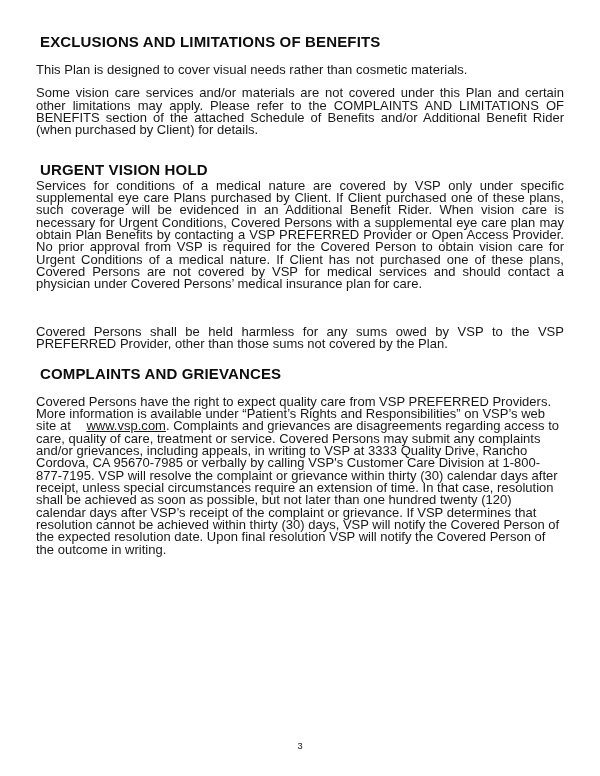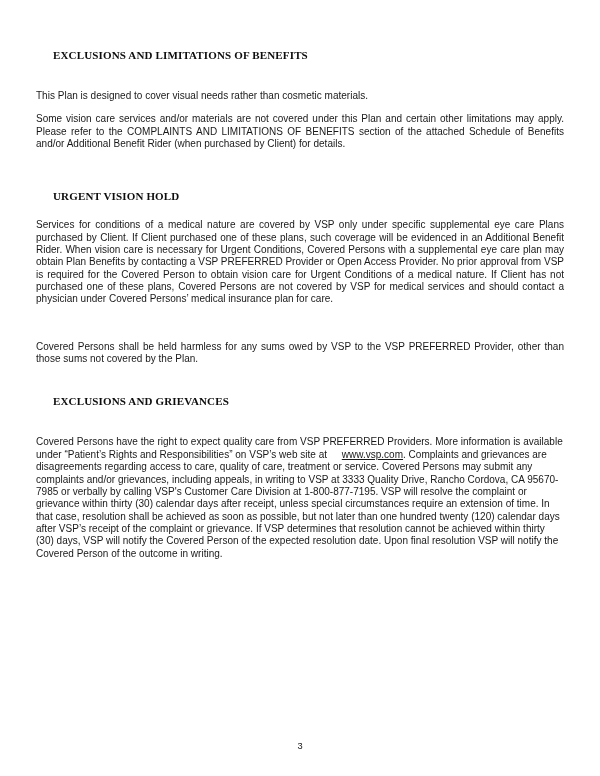--- a/index.html
+++ b/index.html
@@ -17,30 +17,29 @@
     font-family: "Liberation Sans", sans-serif;
     color: #141414;
   }
   .content {
     position: absolute;
     left: 36px;
     top: 32px;
     width: 528px;
   }
   h2.section-heading {
-    font-size: 11px;
+    font-size: 15px;
     font-weight: bold;
     letter-spacing: 0.15px;
-    margin: 17px;
+    margin: 4px;
     line-height: 12px;
     color: #0d0d0d;
-    font-family: Liberation Serif, serif;
   }
   p.body-text {
-    font-size: 10px;
+    font-size: 13px;
     line-height: 12.35px;
     margin: 0;
     color: #181818;
     letter-spacing: 0.01px;
   }
   p.justified {
     text-align: justify;
     text-justify: inter-word;
   }
   p.ragged {
@@ -82,20 +81,20 @@
     <h2 class="section-heading">URGENT VISION HOLD</h2>
     <p class="body-text justified">Services for conditions of a medical nature are covered by VSP only under specific supplemental eye care Plans purchased by Client. If Client purchased one of these plans, such coverage will be evidenced in an Additional Benefit Rider. When vision care is necessary for Urgent Conditions, Covered Persons with a supplemental eye care plan may obtain Plan Benefits by contacting a VSP PREFERRED Provider or Open Access Provider.  No prior approval from VSP is required for the Covered Person to obtain vision care for Urgent Conditions of a medical nature.  If Client has not purchased one of these plans, Covered Persons are not covered by VSP for medical services and should contact a physician under Covered Persons’ medical insurance plan for care.</p>
 
     <div class="gap-xl"></div>
 
     <div class="gap-head"></div>
     <p class="body-text justified">Covered Persons shall be held harmless for any sums owed by VSP to the VSP PREFERRED Provider, other than those sums not covered by the Plan.</p>
 
     <div class="gap-md"></div>
 
-    <h2 class="section-heading">EXCLUSIONS AND GRIEVANCES</h2>
+    <h2 class="section-heading">COMPLAINTS AND GRIEVANCES</h2>
     <div class="gap-head"></div>
     <p class="body-text ragged"><span>Covered Persons have the right to expect quality care from VSP PREFERRED Providers.  More information is available under “Patient’s Rights and Responsibilities” on VSP’s web site at </span><span class="link">www.vsp.com</span><span>. Complaints and grievances are disagreements regarding access to care, quality of care, treatment or service.  Covered Persons may submit any complaints and/or grievances, including appeals, in writing to VSP at 3333 Quality Drive, Rancho Cordova, CA 95670-7985 or verbally by calling VSP's Customer Care Division at 1-800-877-7195.  VSP will resolve the complaint or grievance within thirty (30) calendar days after receipt, unless special circumstances require an extension of time. In that case, resolution shall be achieved as soon as possible, but not later than one hundred twenty (120) calendar days after VSP’s receipt of the complaint or grievance.  If VSP determines that resolution cannot be achieved within thirty (30) days, VSP will notify the Covered Person of the expected resolution date.  Upon final resolution VSP will notify the Covered Person of the outcome in writing.</span></p>
 
   </div>
 
   <div class="page-number">3</div>
 </div>
 
 </body></html>

